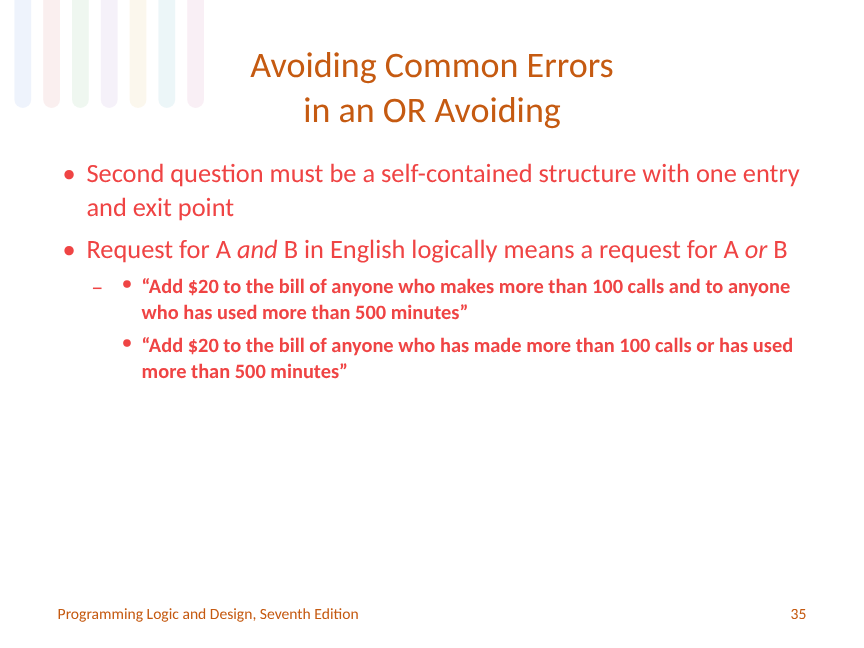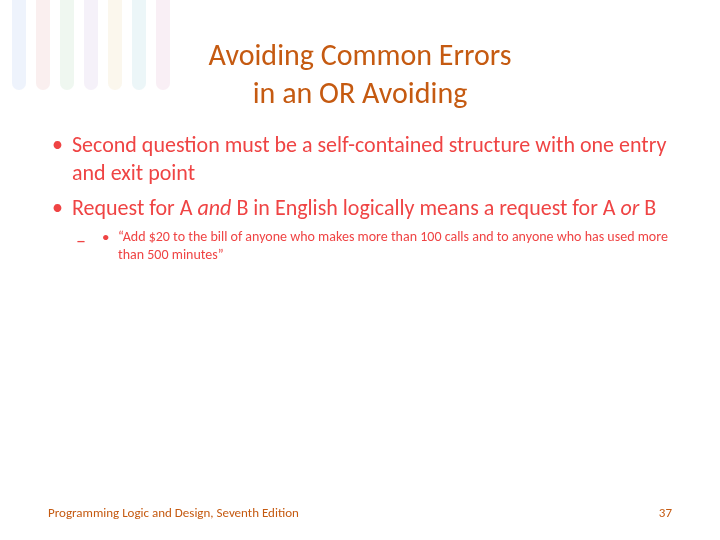--- a/index.html
+++ b/index.html
@@ -54,22 +54,23 @@
     content: "–";
     position: absolute;
     left: 4px;
     top: 0;
     font-size: 20px;
   }
   .lvl3 > li {
     position: relative;
     padding-left: 22px;
     margin-top: 5px;
-    font-size: 14px;
+    font-size: 17px;
     line-height: 1.3;
+    font-weight: bold;
   }
   .lvl3 > li::before {
     content: "•";
     position: absolute;
     left: 6px;
     top: 0;
     font-size: 15px;
   }
   .em { font-style: italic; text-align: center; }
   .footer {
@@ -122,24 +123,25 @@
 
   <div class="body">
     <ul class="lvl1">
       <li>Second question must be a self-contained structure with one entry and exit point</li>
       <li>
         <span>Request for A </span><span class="em">and</span><span> B in English logically means a request for A </span><span class="em">or</span><span> B</span>
         <ul class="lvl2">
           <li>
             <ul class="lvl3">
               <li>“Add $20 to the bill of anyone who makes more than 100 calls and to anyone who has used more than 500 minutes”</li>
+              <li>“Add $20 to the bill of anyone who has made more than 100 calls or has used more than 500 minutes”</li>
             </ul>
           </li>
         </ul>
       </li>
     </ul>
   </div>
 
   <div class="footer">
     <span>Programming Logic and Design, Seventh Edition</span>
-    <span>37</span>
+    <span>35</span>
   </div>
 </div>
 
 </body></html>

